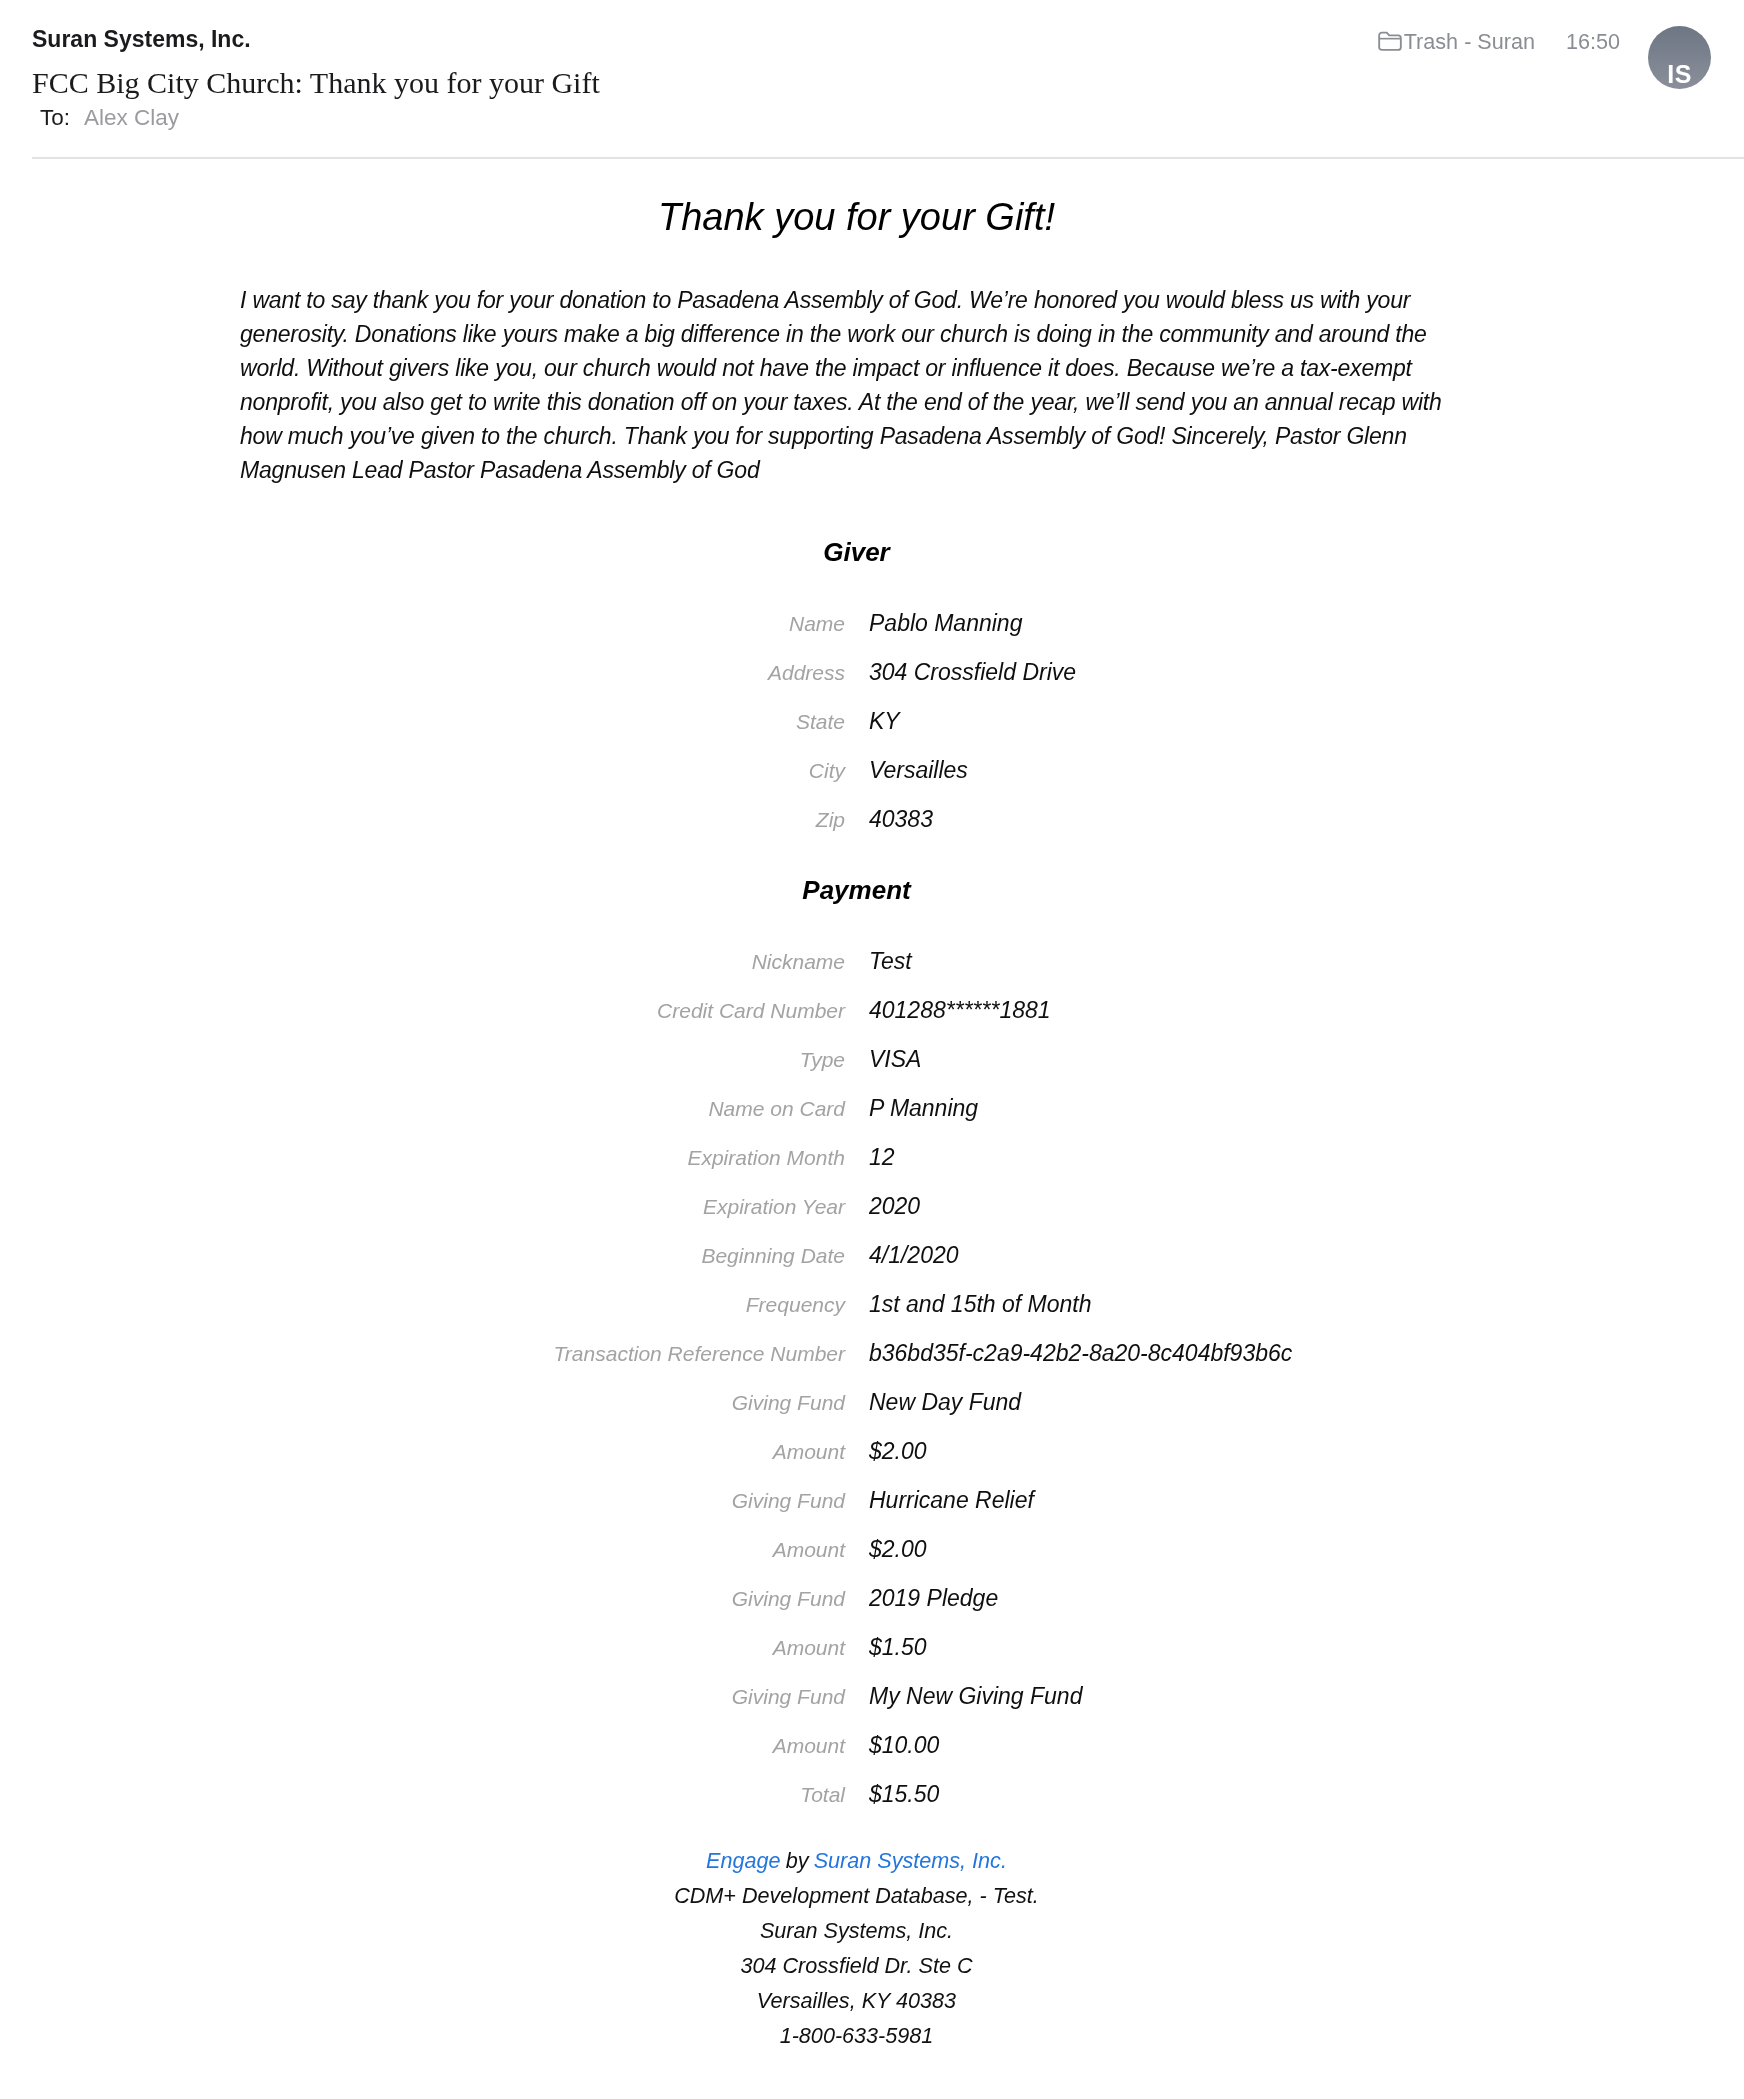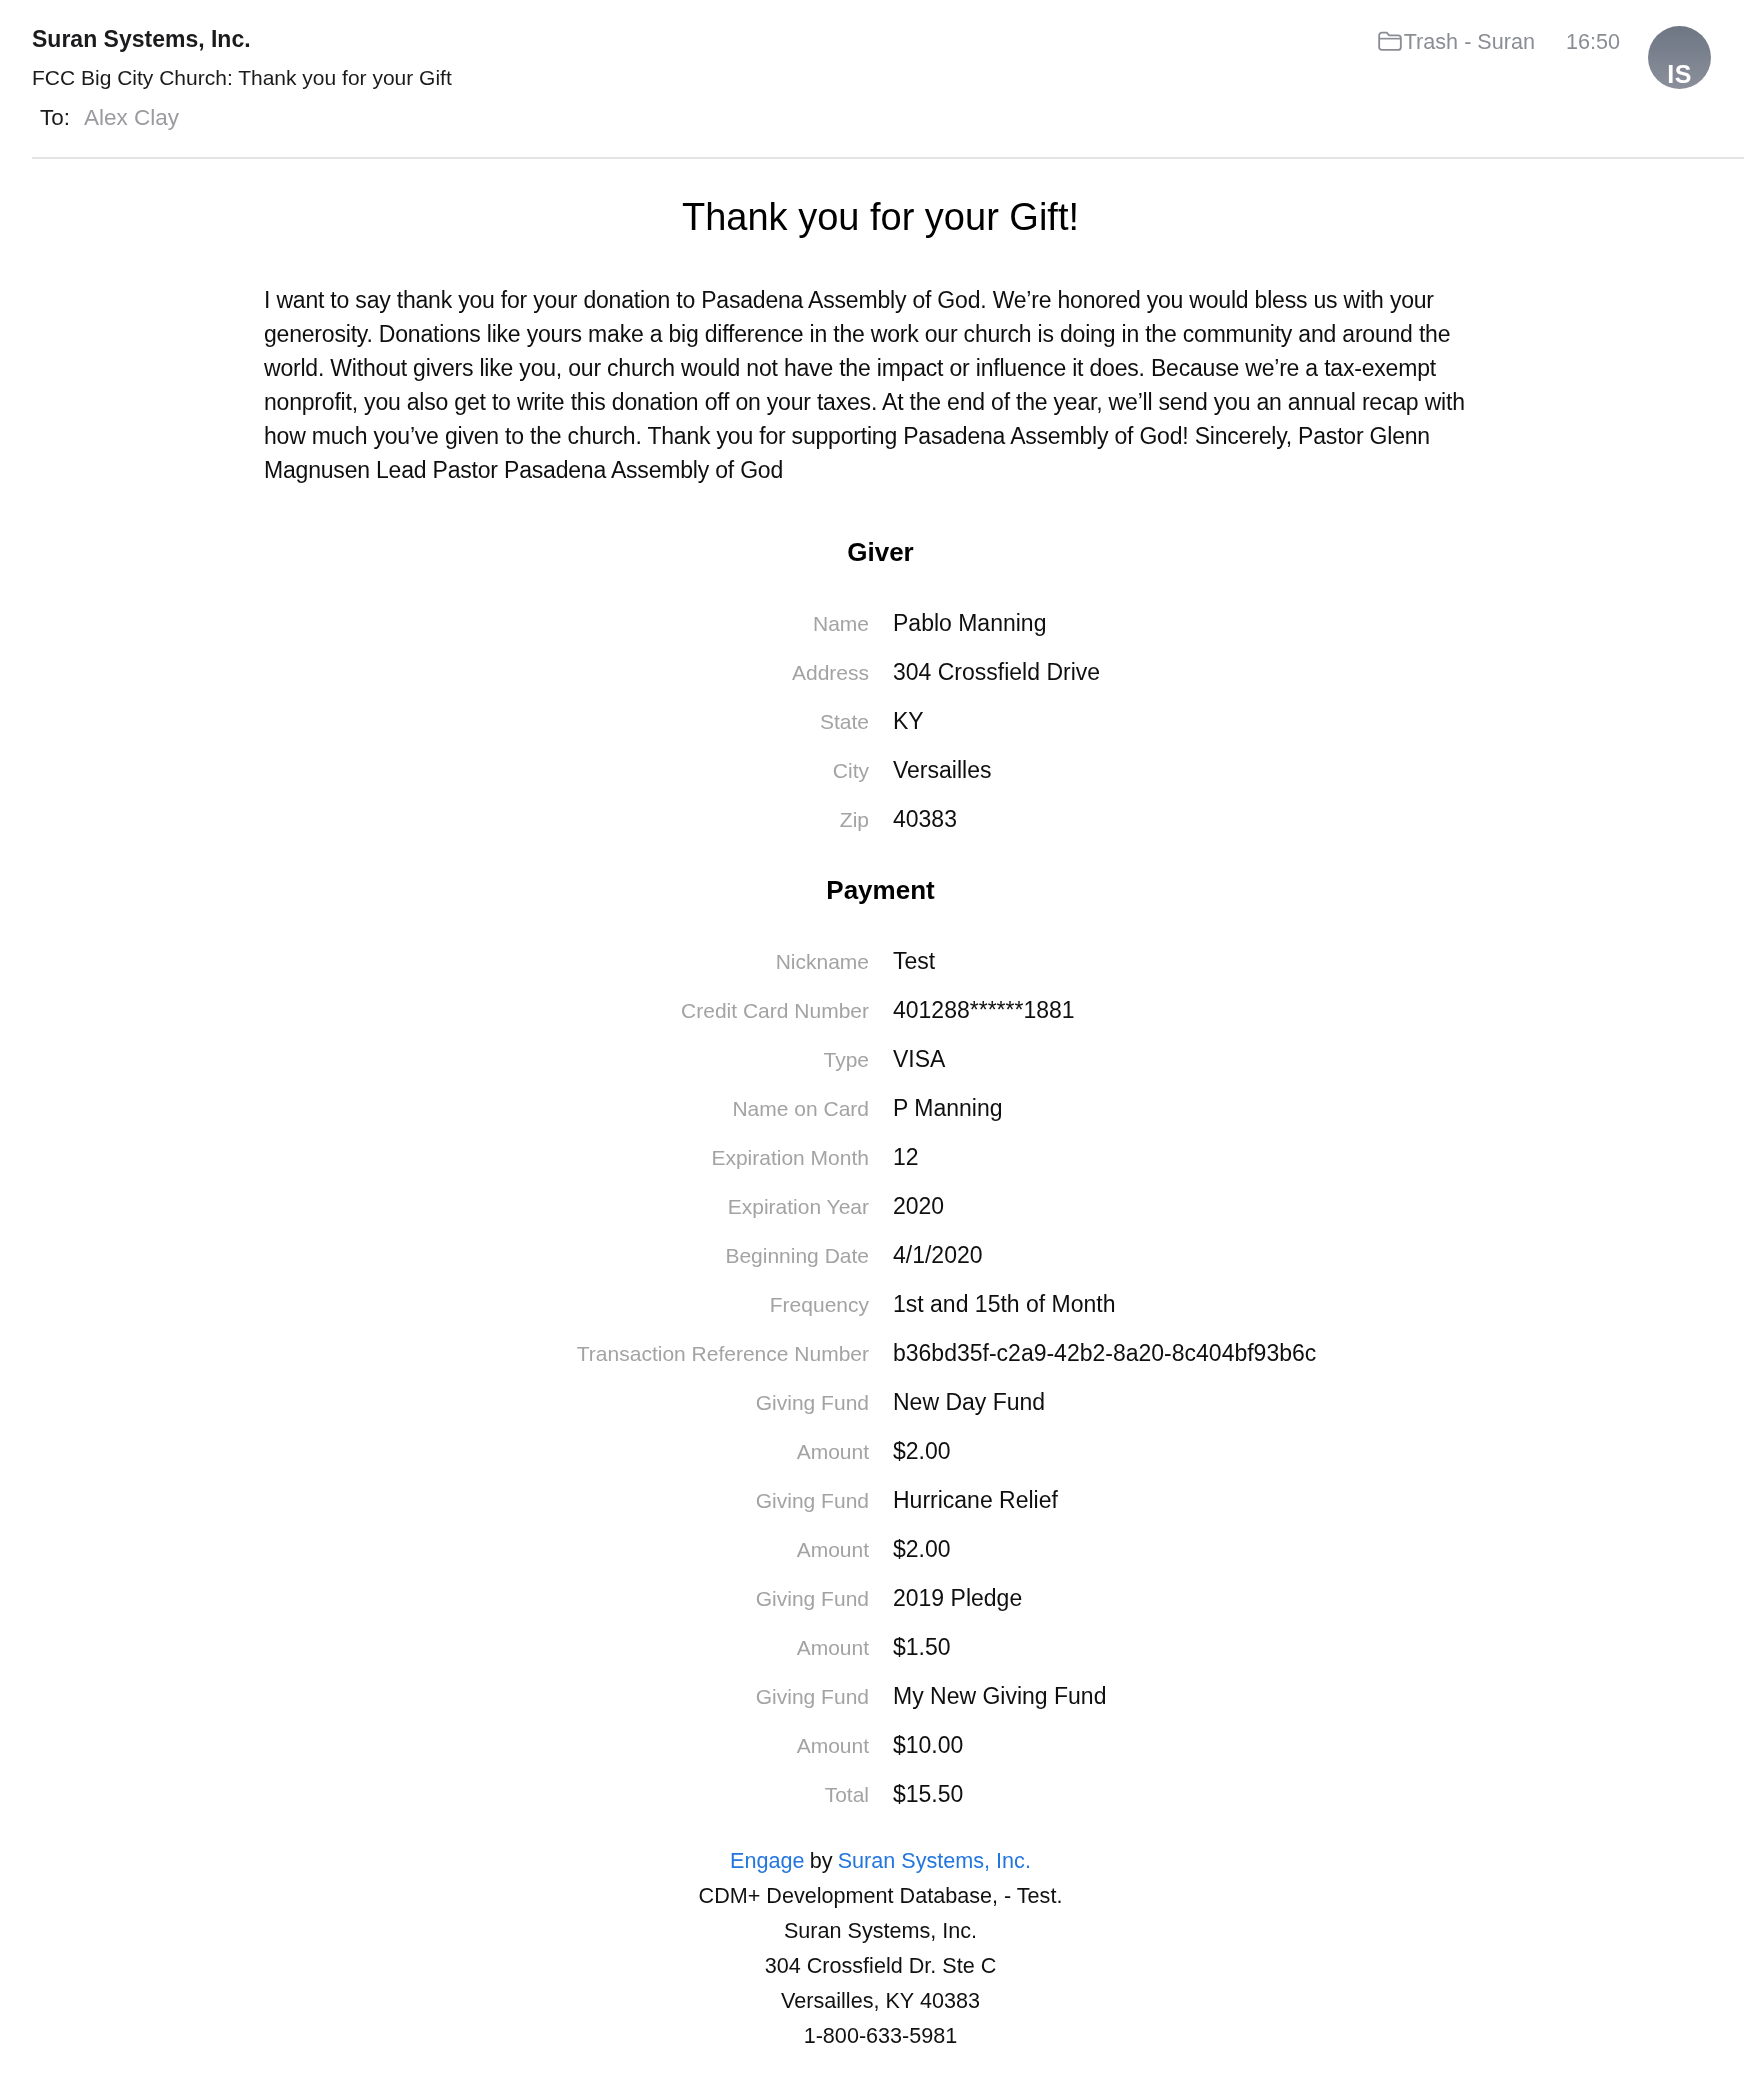--- a/index.html
+++ b/index.html
@@ -6,41 +6,41 @@
   html, body { margin: 0; padding: 0; }
   body {
     width: 1745px; height: 2100px;
     background: #ffffff;
     font-family: "Liberation Sans", sans-serif;
     color: #111;
     position: relative;
     overflow: hidden;
   }
   .sender { position: absolute; left: 32px; top: 26px; font-size: 23px; font-weight: 700; color: #1b1b1d; }
-  .subject { position: absolute; left: 32px; top: 66px; font-size: 21px; color: #1b1b1d; }
+  .subject { position: absolute; left: 32px; top: 66px; font-size: 30px; color: #1b1b1d; font-family: Liberation Serif, serif; }
   .to-line { position: absolute; left: 40px; top: 105px; font-size: 22.5px; }
   .to-label { color: #1b1b1d; margin-right: 14px; }
   .to-value { color: #9a9aa1; }
   .meta {
     position: absolute; top: 28.5px; right: 125px;
     display: flex; align-items: center; column-gap: 31px;
     font-size: 21.6px; color: #8a8d93; white-space: nowrap;
   }
   .folder-badge { display: flex; align-items: center; column-gap: 1px; }
   .avatar {
     position: absolute; top: 26px; left: 1648px;
     width: 63px; height: 63px; border-radius: 50%;
     background: linear-gradient(180deg, #6e7684 0%, #8a8f9a 100%);
     color: #fff; font-weight: 700; font-size: 25px;
     display: flex; align-items: flex-end; justify-content: center;
     letter-spacing: 0.4px;
   }
   .divider { position: absolute; top: 157px; left: 32px; right: 0; height: 1.7px; background: #e3e3e5; }
 
-  .content { position: absolute; top: 159px; left: 264px; width: 1233px; }
+  .content { position: absolute; top: 159px; left: 240px; width: 1233px; font-style: italic; }
   .title {
     margin: 36px 0 0 0; text-align: center;
     font-size: 38px; font-weight: 400; color: #000;
     line-height: 45px;
   }
   .para {
     margin: 43px 0 0 0; height: 202px;
     font-size: 23px; line-height: 34px; color: #0f0f0f;
     letter-spacing: -0.2px;
   }

